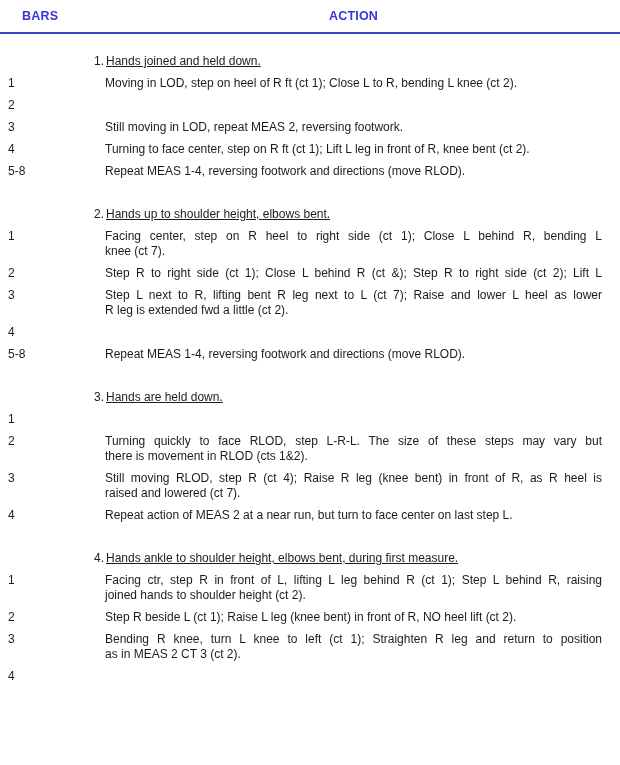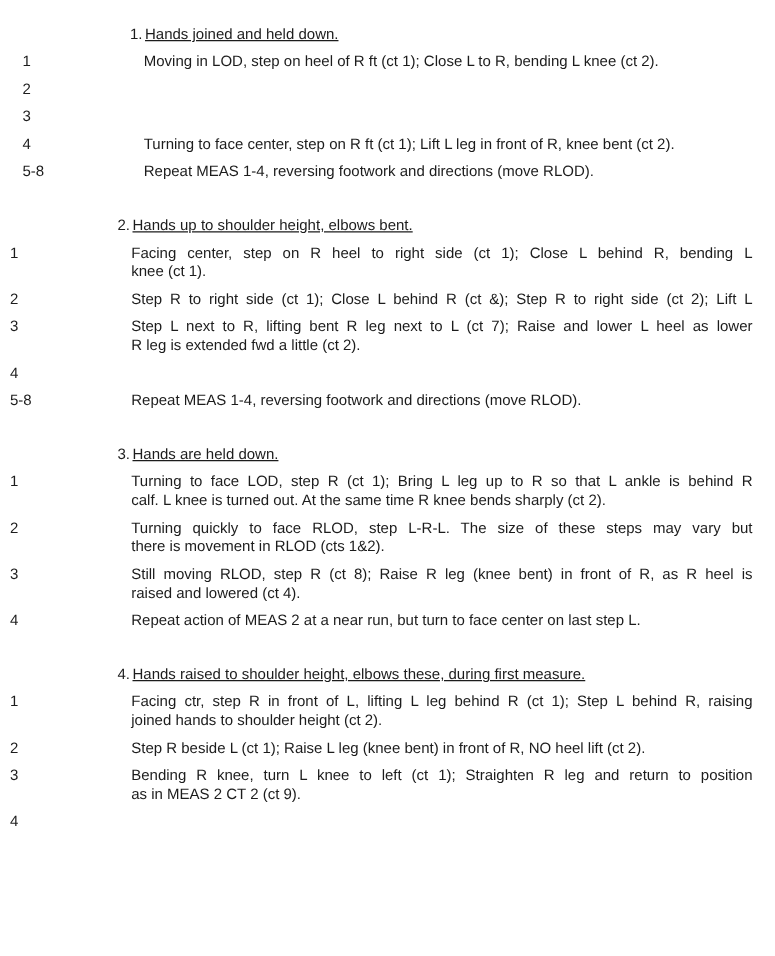--- a/index.html
+++ b/index.html
@@ -24,53 +24,60 @@
     font-weight: 700; font-size: 12.5px; letter-spacing: 0.2px;
     color: var(--accent, #3535d8);
   }
   .action-label {
     position: absolute; left: 105px; top: 9px; width: 497px;
     text-align: center;
     font-weight: 700; font-size: 12.5px; letter-spacing: 0.2px;
     color: var(--accent, #3535d8);
   }
   .section { margin-top: 28px; }
-  #sections .section:first-child { margin-top: 20px; margin-left: 10px; }
+  #sections .section:first-child { margin-top: 20px; }
   .section-header { margin-left: 94px; margin-bottom: 7px; }
   .section-number { display: inline-block; width: 12px; }
   .section-title { text-decoration: underline; }
   .row { display: flex; margin-bottom: 7px; }
   .bars-cell { flex: 0 0 97px; padding-left: 8px; }
   .action-cell { width: 497px; }
   .line { min-height: 15px; }
   .line.j { text-align: justify; text-align-last: justify; text-justify: inter-word; }
 </style>
 </head>
 <body>
 
 <div class="page">
+  <div class="table-header">
+    <span class="bars-label">BARS</span>
+    <span class="action-label">ACTION</span>
+  </div>
   <div id="sections">
   <section class="section">
     <div class="section-header">
       <span class="section-number">1.</span><span class="section-title">Hands joined and held down.</span>
     </div>
     <div class="rows">
   <div class="row">
     <div class="bars-cell">1</div>
     <div class="action-cell">
               <div class="line">Moving in LOD, step on heel of R ft (ct 1); Close L to R, bending L knee (ct 2).</div>
             </div>
   </div>
 
   <div class="row">
     <div class="bars-cell">2</div>
   </div>
 
   <div class="row">
     <div class="bars-cell">3</div>
+    <div class="action-cell">
+              <div class="line">Still moving in LOD, repeat MEAS 2, reversing footwork.</div>
+            </div>
   </div>
 
   <div class="row">
     <div class="bars-cell">4</div>
     <div class="action-cell">
               <div class="line">Turning to face center, step on R ft (ct 1); Lift L leg in front of R, knee bent (ct 2).</div>
             </div>
   </div>
 
   <div class="row">
@@ -84,21 +91,21 @@
 
   <section class="section">
     <div class="section-header">
       <span class="section-number">2.</span><span class="section-title">Hands up to shoulder height, elbows bent.</span>
     </div>
     <div class="rows">
   <div class="row">
     <div class="bars-cell">1</div>
     <div class="action-cell">
               <div class="line j">Facing center, step on R heel to right side (ct 1); Close L behind R, bending L</div>
-              <div class="line">knee (ct 1).</div>
+              <div class="line">knee (ct 7).</div>
             </div>
   </div>
 
   <div class="row">
     <div class="bars-cell">2</div>
     <div class="action-cell">
               <div class="line j">Step R to right side (ct 1); Close L behind R (ct &amp;); Step R to right side (ct 2); Lift L</div>
             </div>
   </div>
 
@@ -123,54 +130,50 @@
 </div>
   </section>
 
   <section class="section">
     <div class="section-header">
       <span class="section-number">3.</span><span class="section-title">Hands are held down.</span>
     </div>
     <div class="rows">
   <div class="row">
     <div class="bars-cell">1</div>
-    <div class="action-cell">
-              <div class="line j">Turning to face LOD, step R (ct 1); Bring L leg up to R so that L ankle is behind R</div>
-              <div class="line">calf. L knee is turned out. At the same time R knee bends sharply (ct 2).</div>
-            </div>
   </div>
 
   <div class="row">
     <div class="bars-cell">2</div>
     <div class="action-cell">
               <div class="line j">Turning quickly to face RLOD, step L-R-L. The size of these steps may vary but</div>
               <div class="line">there is movement in RLOD (cts 1&amp;2).</div>
             </div>
   </div>
 
   <div class="row">
     <div class="bars-cell">3</div>
     <div class="action-cell">
-              <div class="line j">Still moving RLOD, step R (ct 8); Raise R leg (knee bent) in front of R, as R heel is</div>
-              <div class="line">raised and lowered (ct 4).</div>
+              <div class="line j">Still moving RLOD, step R (ct 4); Raise R leg (knee bent) in front of R, as R heel is</div>
+              <div class="line">raised and lowered (ct 7).</div>
             </div>
   </div>
 
   <div class="row">
     <div class="bars-cell">4</div>
     <div class="action-cell">
               <div class="line">Repeat action of MEAS 2 at a near run, but turn to face center on last step L.</div>
             </div>
   </div>
 </div>
   </section>
 
   <section class="section">
     <div class="section-header">
-      <span class="section-number">4.</span><span class="section-title">Hands raised to shoulder height, elbows these, during first measure.</span>
+      <span class="section-number">4.</span><span class="section-title">Hands ankle to shoulder height, elbows bent, during first measure.</span>
     </div>
     <div class="rows">
   <div class="row">
     <div class="bars-cell">1</div>
     <div class="action-cell">
               <div class="line j">Facing ctr, step R in front of L, lifting L leg behind R (ct 1); Step L behind R, raising</div>
               <div class="line">joined hands to shoulder height (ct 2).</div>
             </div>
   </div>
 
@@ -178,21 +181,21 @@
     <div class="bars-cell">2</div>
     <div class="action-cell">
               <div class="line">Step R beside L (ct 1); Raise L leg (knee bent) in front of R, NO heel lift (ct 2).</div>
             </div>
   </div>
 
   <div class="row">
     <div class="bars-cell">3</div>
     <div class="action-cell">
               <div class="line j">Bending R knee, turn L knee to left (ct 1); Straighten R leg and return to position</div>
-              <div class="line">as in MEAS 2 CT 2 (ct 9).</div>
+              <div class="line">as in MEAS 2 CT 3 (ct 2).</div>
             </div>
   </div>
 
   <div class="row">
     <div class="bars-cell">4</div>
   </div>
 </div>
   </section>
 </div>
 </div>

